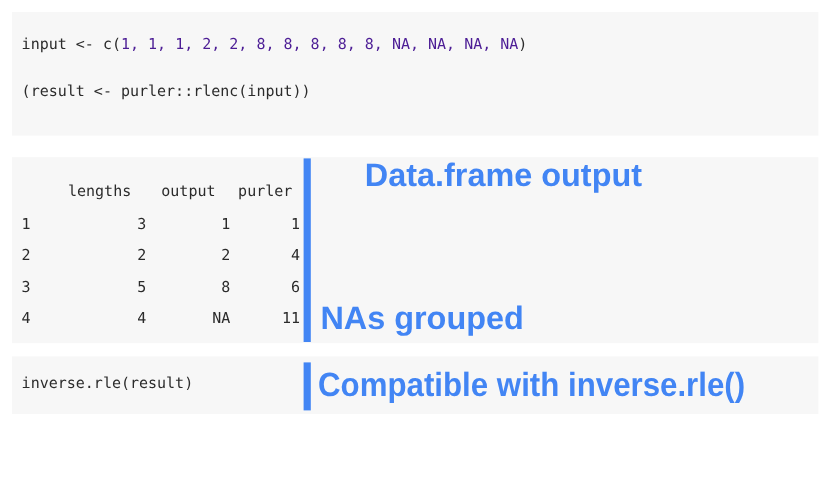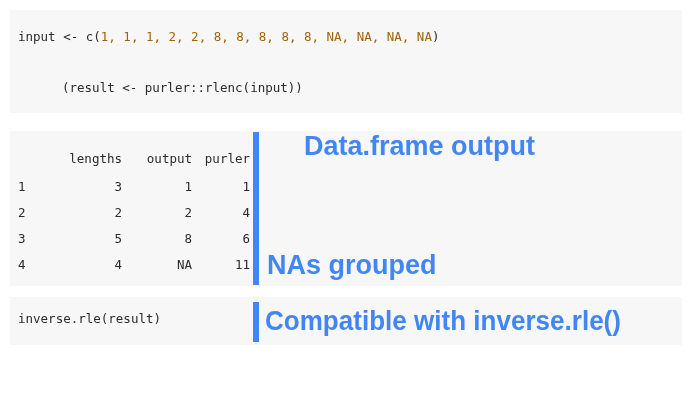--- a/index.html
+++ b/index.html
@@ -38,25 +38,25 @@
   
   .code {
     position: absolute;
     font-family: "DejaVu Sans Mono", "Liberation Mono", monospace;
     font-size: 12.5px;
     line-height: 1;
     color: #2b2b2b;
     white-space: pre;
   }
   #code-line-1 { left: 8px; top: 21px; }
-  #code-line-2 { left: 8px; top: 72px; margin-left: 44px; }
+  #code-line-2 { left: 8px; top: 60px; }
   #code-inverse { left: 8px; top: 16px; }
   #code-output  { left: 8px; top: 19px; }
 
-  .tok-num { color: #a16207; }
+  .tok-num { color: #4c1d95; }
 
   
   .df {
     position: absolute;
     left: 8px;
     top: 12px;
     border-collapse: collapse;
     font-family: "DejaVu Sans Mono", "Liberation Mono", monospace;
     font-size: 12.5px;
     color: #2b2b2b;
@@ -66,21 +66,21 @@
     text-align: right;
     font-weight: normal;
     height: 26px;
     vertical-align: middle;
     white-space: pre;
   }
   .df .col-idx  { width: 26px;  text-align: left; }
   .df .col-len  { width: 78px; }
   .df .col-val  { width: 70px; }
   .df .col-sta  { width: 58px; }
-  .df thead th  { height: 30px; }
+  .df thead th  { height: 30px; text-align: center; }
 
   
   .annot-bar {
     position: absolute;
     width: 6px;
     background: #4285f4;
   }
   #bar-table   { left: 253px; top: 132px; height: 153px; }
   #bar-inverse { left: 253px; top: 302px; height: 40px;  }
 

